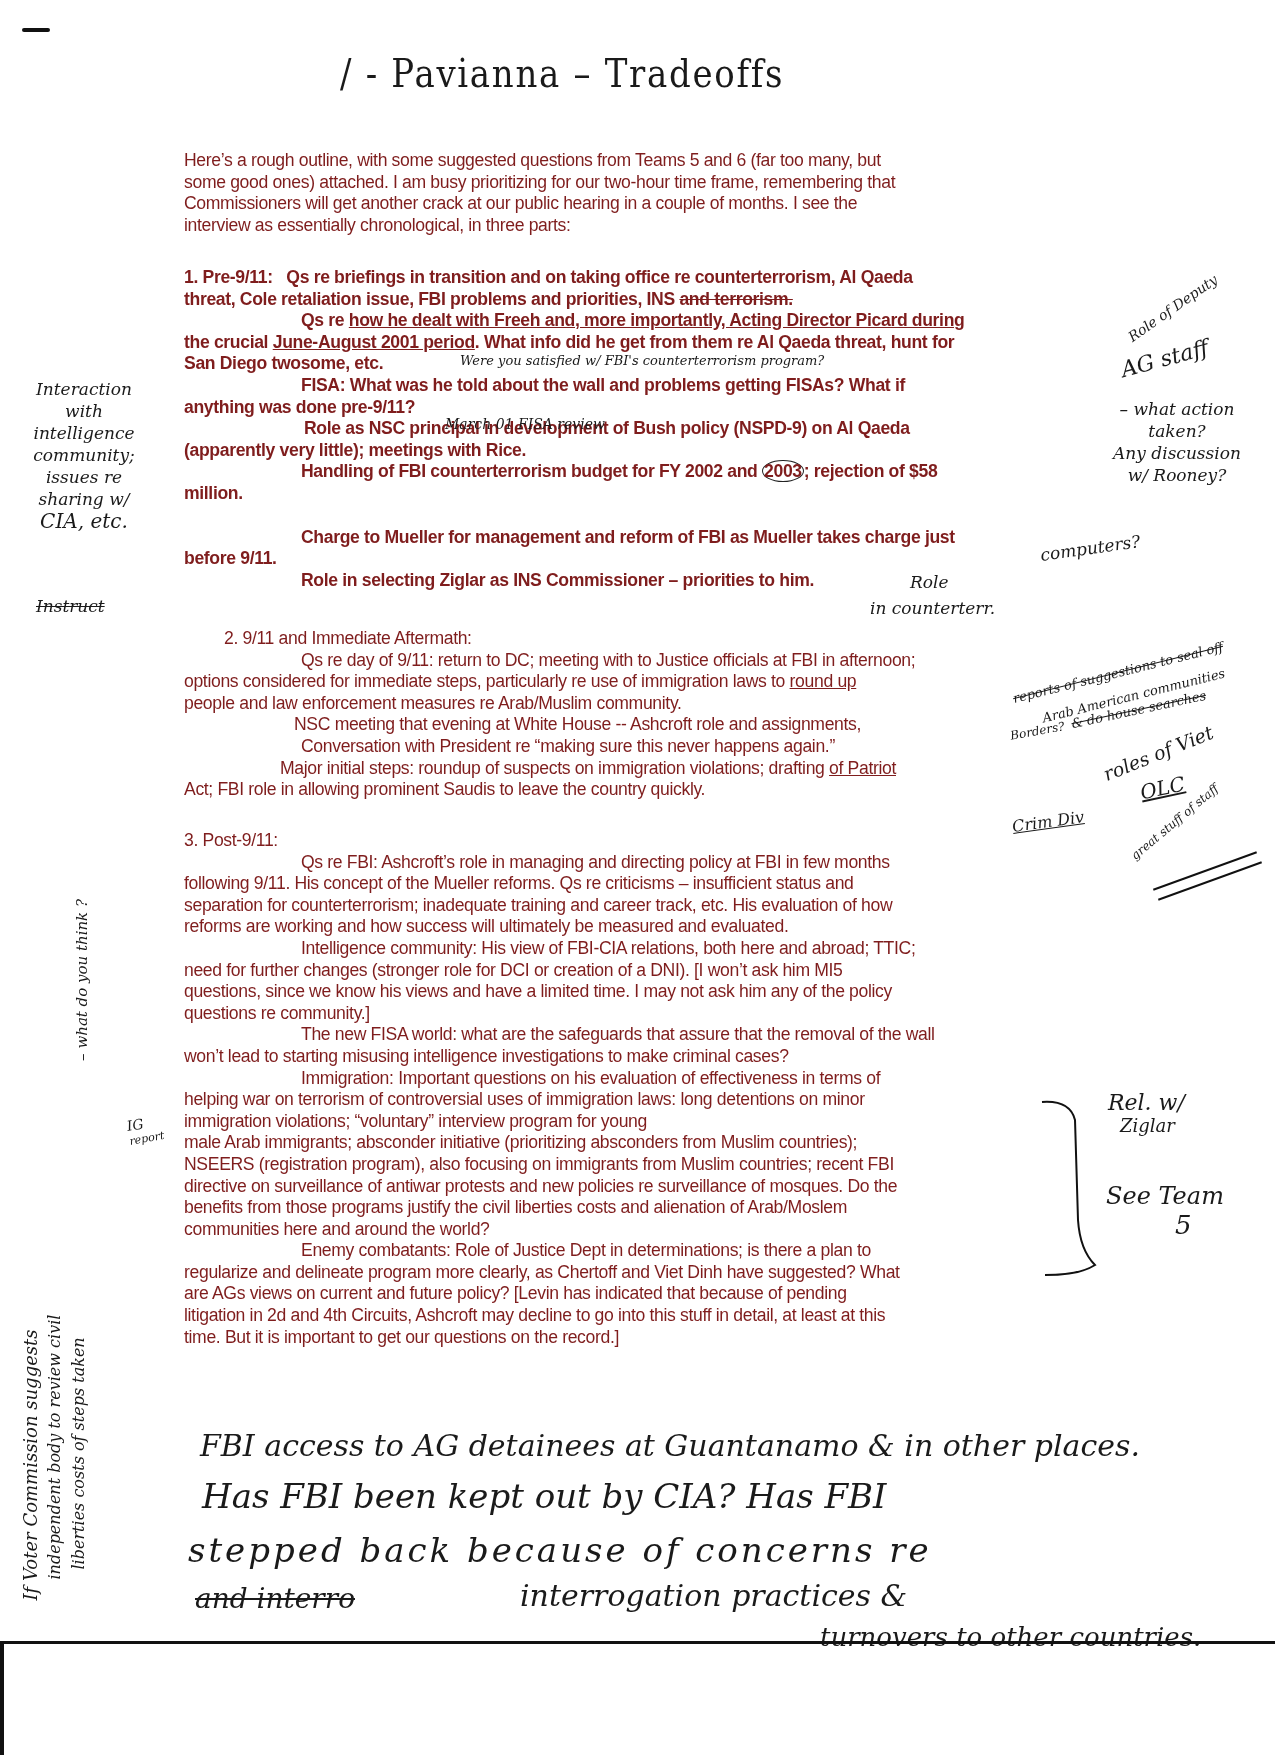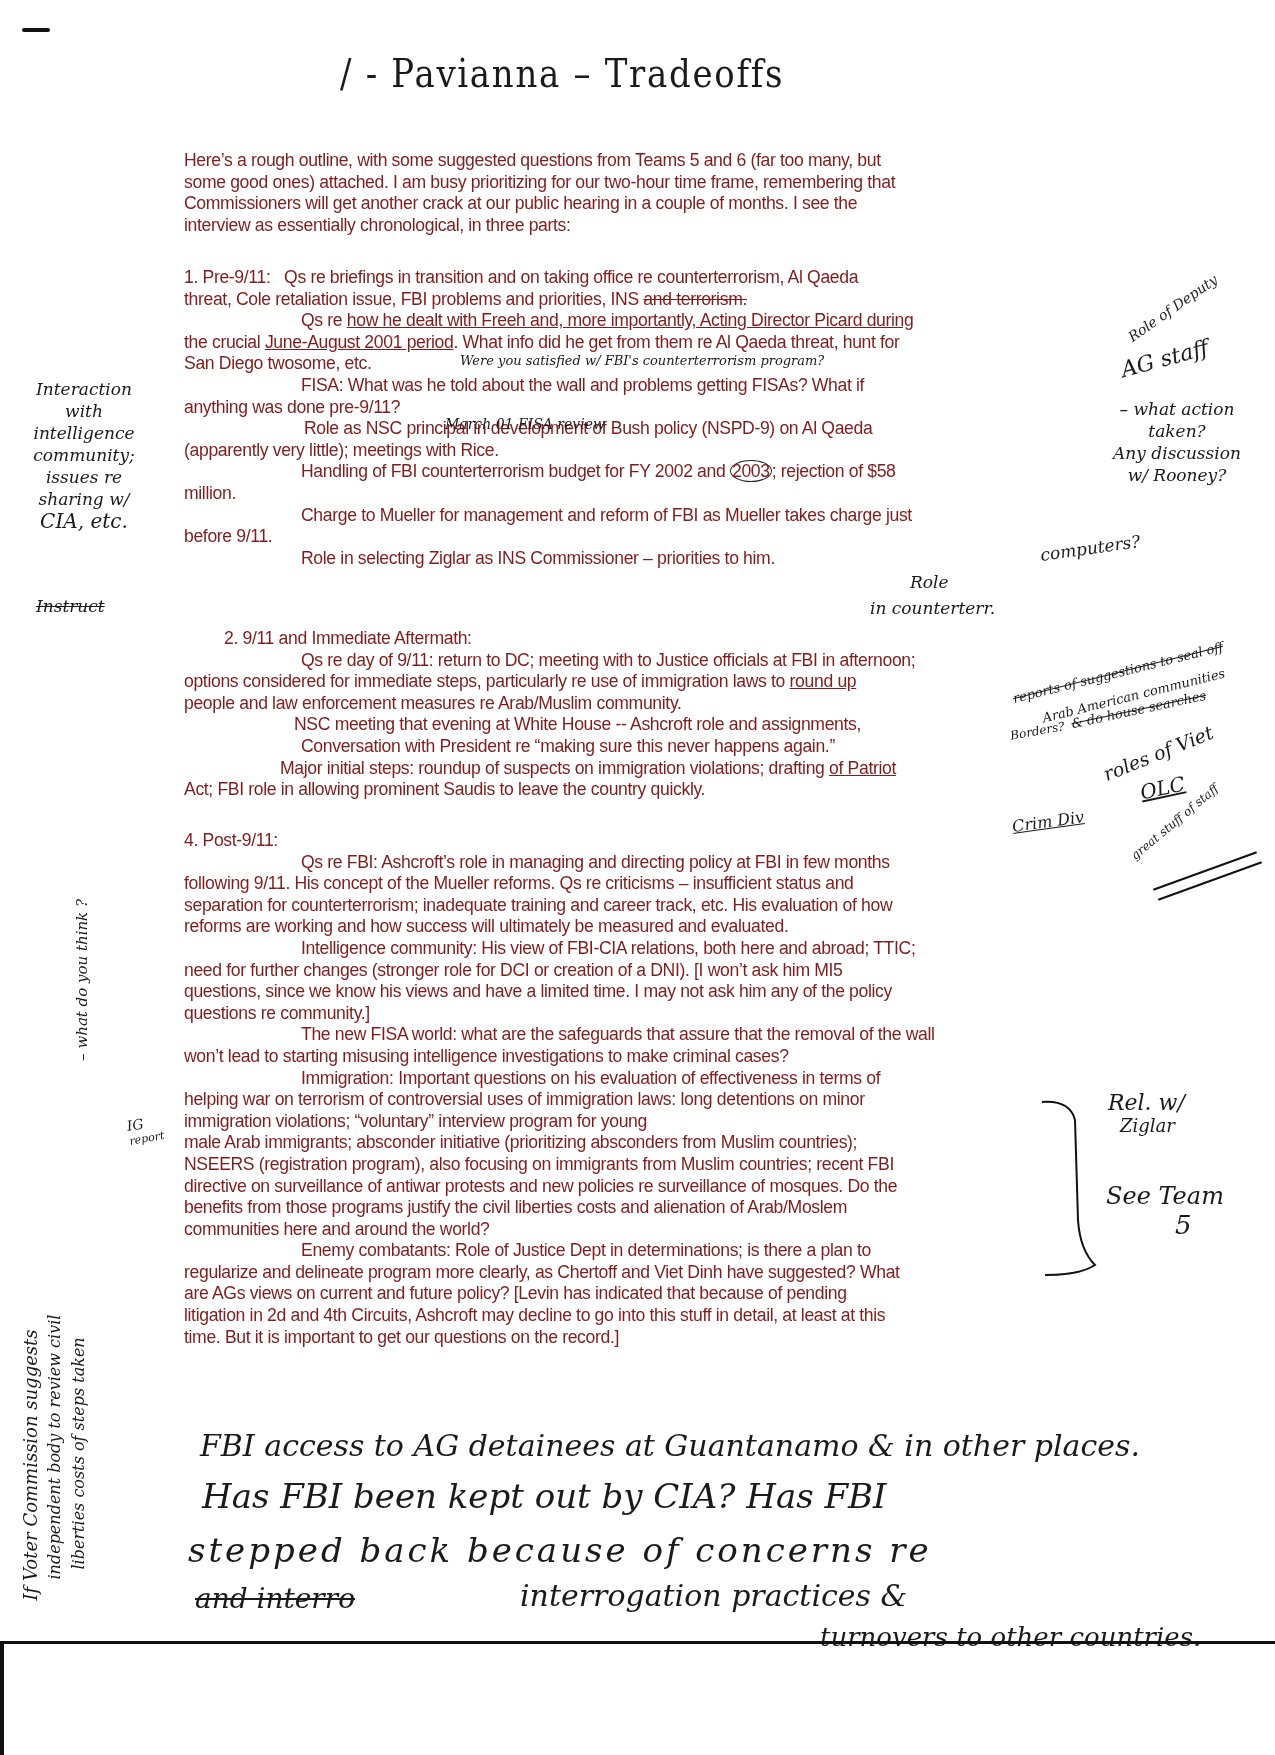--- a/index.html
+++ b/index.html
@@ -25,33 +25,33 @@
 
   <div class="hand" style="left:340px;top:50px;font-size:40px;font-style:normal;font-family:'DejaVu Serif',serif;letter-spacing:2px;font-weight:200;transform:scaleX(0.85);transform-origin:left;">/ - Pavianna – Tradeoffs</div>
 
   <div class="typed" style="left:184px;top:150px;width:900px;">
     <div>Here’s a rough outline, with some suggested questions from Teams 5 and 6 (far too many, but</div>
     <div>some good ones) attached.  I am busy prioritizing for our two-hour time frame, remembering that</div>
     <div>Commissioners will get another crack at our public hearing in a couple of months.  I see the</div>
     <div>interview as essentially chronological, in three parts:</div>
   </div>
 
-  <div class="typed" style="left:184px;top:267px;width:900px;">
+  <div class="typed" style="left:184px;top:267px;width:900px;font-weight:bold;">
     <div><span>1. Pre-9/11:</span>&nbsp;&nbsp; <span>Qs re briefings in transition and on taking office re counterterrorism, Al Qaeda</span></div>
     <div><span>threat, Cole retaliation issue, FBI problems and priorities, INS</span> <span class="strike">and terrorism.</span></div>
     <div><span class="ind"></span><span>Qs re</span> <span class="ul">how he dealt with Freeh and, more importantly, Acting Director Picard during</span></div>
     <div><span>the crucial</span> <span class="ul">June-August 2001 period</span><span>.  What info did he get from them re Al Qaeda threat, hunt for</span></div>
     <div><span>San Diego twosome, etc.</span></div>
     <div><span class="ind"></span><span>FISA:  What was he told about the wall and problems getting FISAs?  What if</span></div>
     <div><span>anything was done pre-9/11?</span></div>
     <div><span class="ind5"></span><span>Role as NSC principal in development of Bush policy (NSPD-9) on Al Qaeda</span></div>
     <div><span>(apparently very little); meetings with Rice.</span></div>
     <div><span class="ind"></span><span>Handling of FBI counterterrorism budget for FY 2002 and</span> <span class="circ">2003</span><span>; rejection of $58</span></div>
     <div><span>million.</span></div>
-    <div style="margin-top:0;"><span class="ind"></span><span>Charge to Mueller for management and reform of FBI as Mueller takes charge just</span></div>
+    <div style="margin-top:22px;"><span class="ind"></span><span>Charge to Mueller for management and reform of FBI as Mueller takes charge just</span></div>
     <div><span>before 9/11.</span></div>
     <div><span class="ind"></span><span>Role in selecting Ziglar as INS Commissioner – priorities to him.</span></div>
   </div>
 
   <div class="hand" style="left:460px;top:353px;font-size:13px;">Were you satisfied w/ FBI's counterterrorism program?</div>
   <div class="hand" style="left:445px;top:416px;font-size:14px;">March 01 FISA review</div>
   <div class="hand" style="left:1040px;top:538px;font-size:17px;transform:rotate(-8deg);">computers?</div>
   <div class="hand" style="left:910px;top:572px;font-size:17px;">Role</div>
   <div class="hand" style="left:870px;top:598px;font-size:17px;">in counterterr.</div>
 
@@ -71,21 +71,21 @@
   <div class="hand" style="left:1070px;top:702px;font-size:13px;transform:rotate(-12deg);text-decoration:line-through;">&amp; do house searches</div>
   <div class="hand" style="left:1010px;top:724px;font-size:12px;transform:rotate(-10deg);">Borders?</div>
   <div class="hand" style="left:1100px;top:742px;font-size:19px;transform:rotate(-22deg);">roles of Viet</div>
   <div class="hand" style="left:1140px;top:776px;font-size:20px;text-decoration:underline;transform:rotate(-12deg);">OLC</div>
   <div class="hand" style="left:1012px;top:812px;font-size:16px;text-decoration:underline;transform:rotate(-8deg);">Crim Div</div>
   <div class="hand" style="left:1120px;top:815px;font-size:12px;transform:rotate(-40deg);">great stuff of staff</div>
   <div class="rule" style="left:1150px;top:870px;width:110px;height:2px;transform:rotate(-20deg);"></div>
   <div class="rule" style="left:1155px;top:880px;width:110px;height:2px;transform:rotate(-20deg);"></div>
 
   <div class="typed" style="left:184px;top:830px;width:900px;">
-    <div>4.  Post-9/11:</div>
+    <div>3.  Post-9/11:</div>
     <div><span class="ind"></span><span>Qs re FBI:  Ashcroft’s role in managing and directing policy at FBI in few months</span></div>
     <div>following 9/11.  His concept of the Mueller reforms.  Qs re criticisms – insufficient status and</div>
     <div>separation for counterterrorism; inadequate training and  career track, etc.   His evaluation of how</div>
     <div>reforms are working and how success will ultimately be measured and evaluated.</div>
     <div><span class="ind"></span><span>Intelligence community:  His view of FBI-CIA relations, both here and abroad; TTIC;</span></div>
     <div>need for further changes (stronger role for DCI or creation of a DNI).  [I won’t ask him MI5</div>
     <div>questions, since we know his views and have a limited time. I may not ask him any of the policy</div>
     <div>questions re community.]</div>
     <div><span class="ind"></span><span>The new FISA world: what are the safeguards that assure that the removal of the wall</span></div>
     <div>won’t lead to starting misusing intelligence investigations  to make criminal cases?</div>

